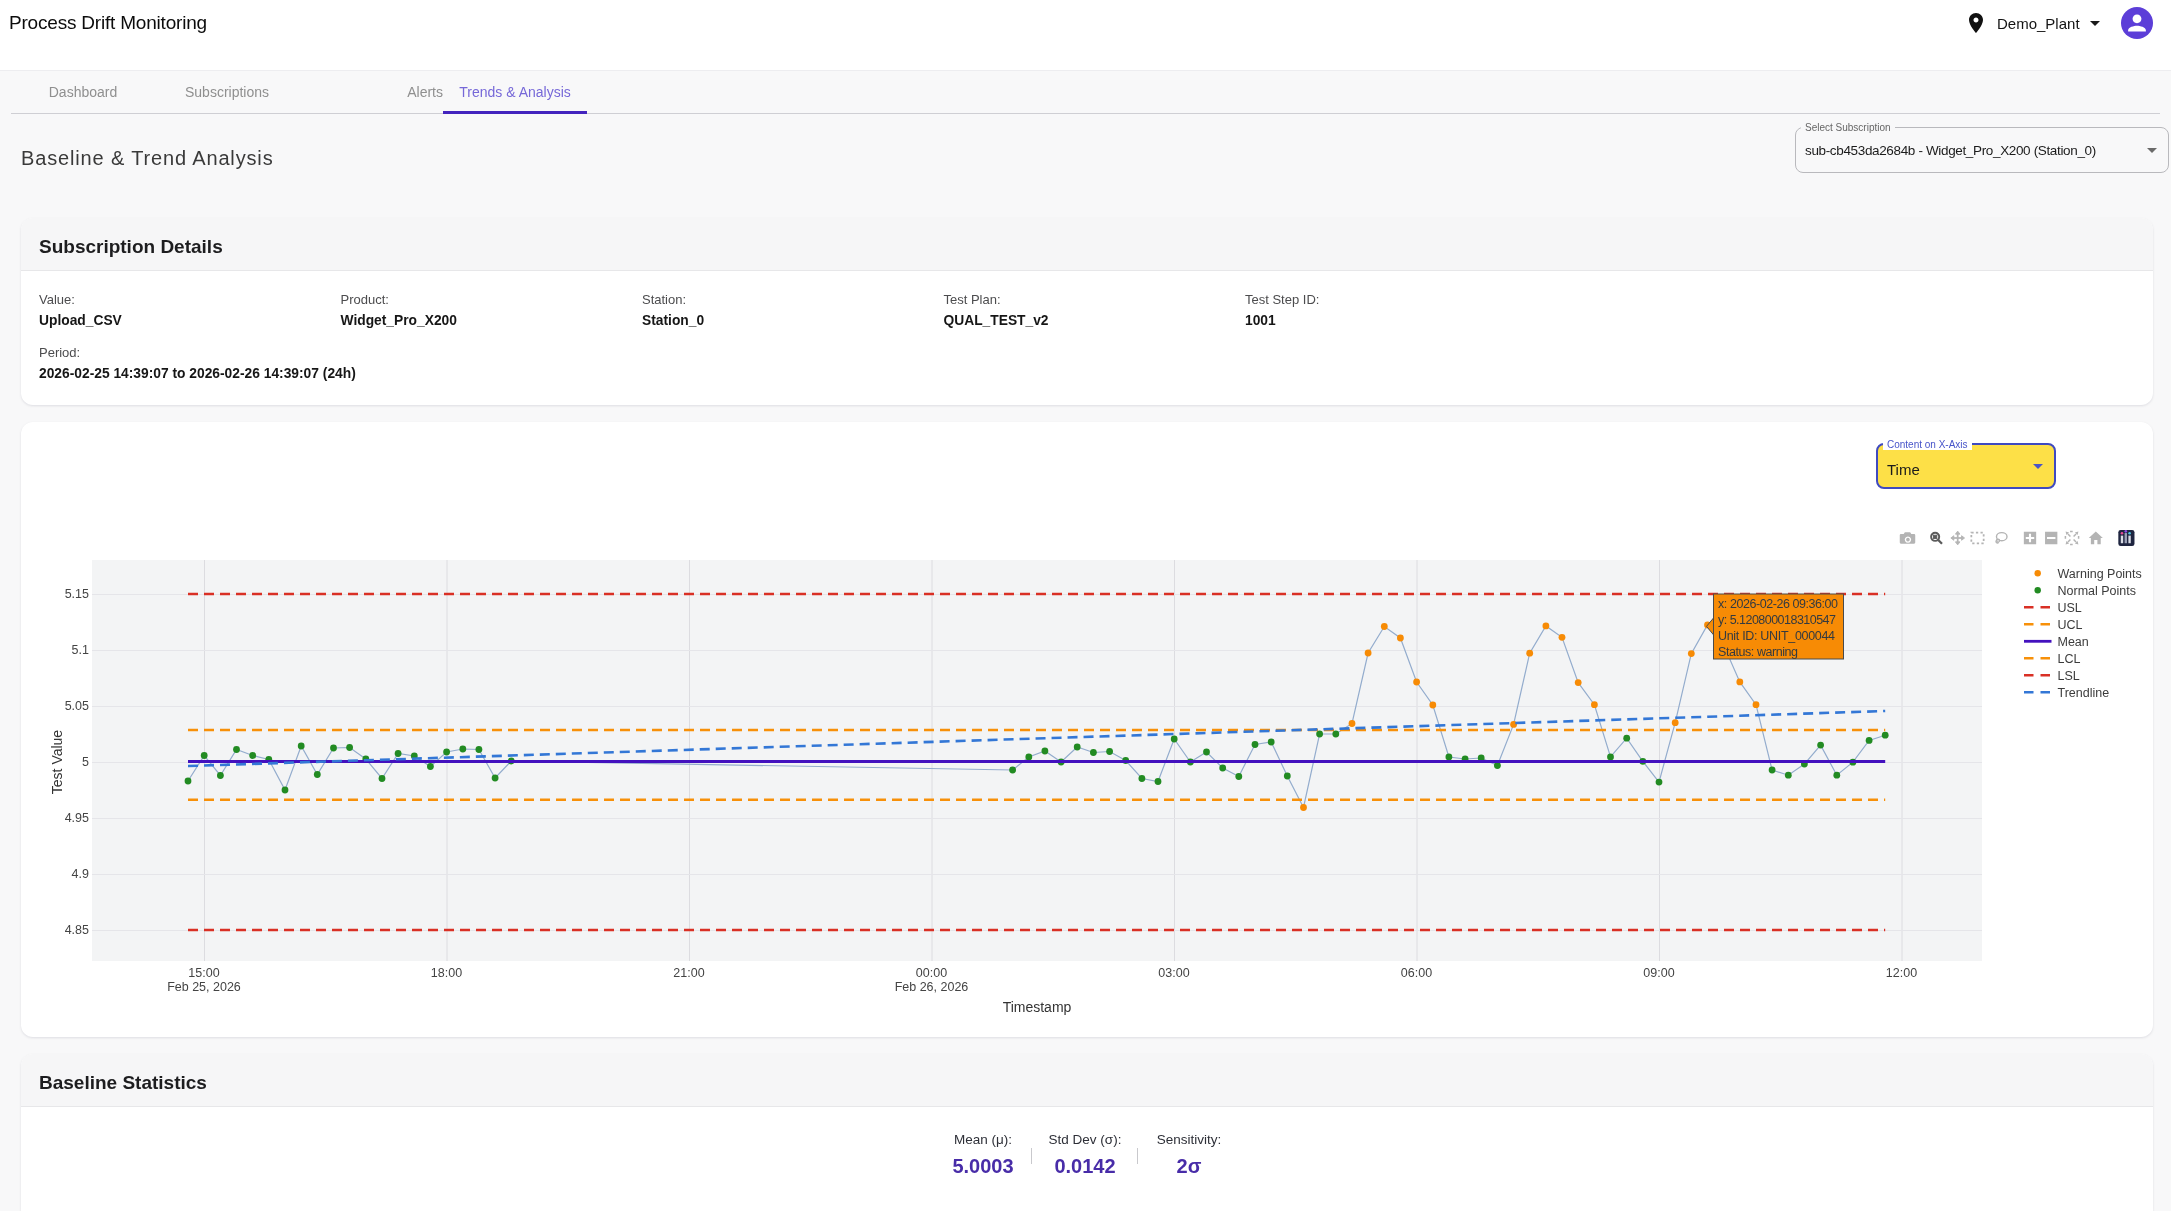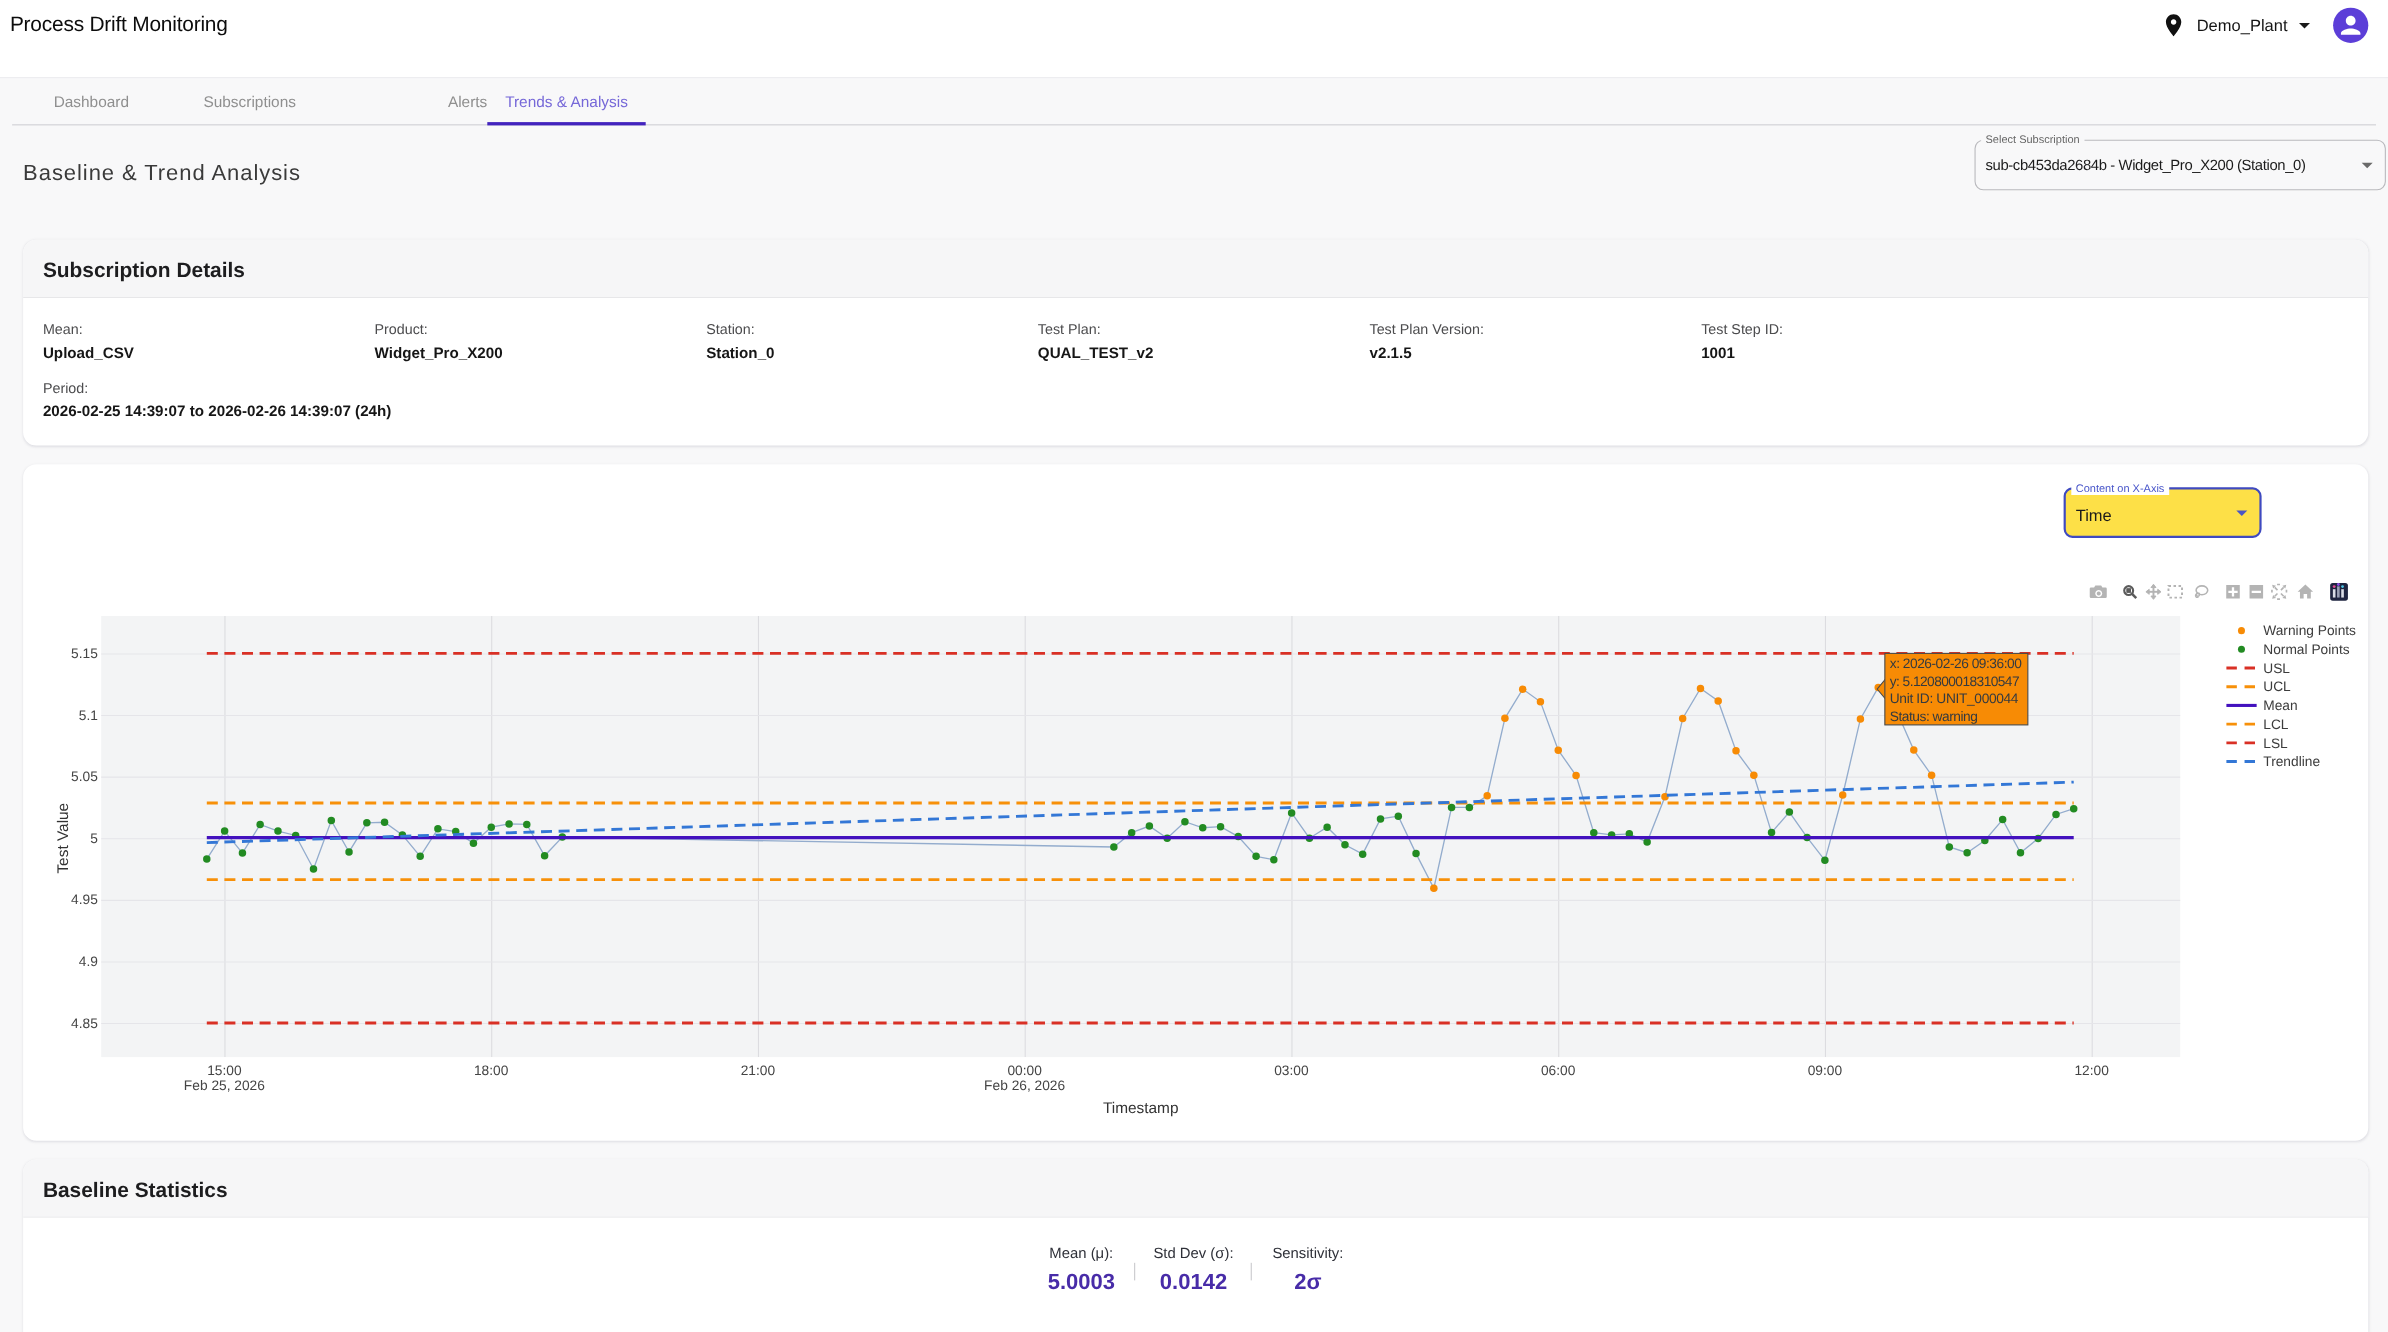--- a/index.html
+++ b/index.html
@@ -61,38 +61,34 @@
  <div class="val" style="font-weight:500; font-size:13.5px; letter-spacing:-0.35px;">sub-cb453da2684b - Widget_Pro_X200 (Station_0)</div>
  <div class="arr"></div>
 </div>
 
 <div class="card" style="top:218px; height:187px;">
  <div class="cardhead">
       <span>Subscription Details</span>
     </div>
  <div class="sub-grid">
   <div class="fld">
-        <div class="l">Mean:</div>
+        <div class="l">Value:</div>
         <div class="v">Upload_CSV</div>
       </div>
   <div class="fld">
         <div class="l">Product:</div>
         <div class="v">Widget_Pro_X200</div>
       </div>
   <div class="fld">
         <div class="l">Station:</div>
         <div class="v">Station_0</div>
       </div>
   <div class="fld">
         <div class="l">Test Plan:</div>
         <div class="v">QUAL_TEST_v2</div>
-      </div>
-  <div class="fld">
-        <div class="l">Test Plan Version:</div>
-        <div class="v">v2.1.5</div>
       </div>
   <div class="fld">
         <div class="l">Test Step ID:</div>
         <div class="v">1001</div>
       </div>
  </div>
  <div class="fld" style="position:absolute; left:18px; top:127px;">
       <div class="l">Period:</div>
       <div class="v">2026-02-25 14:39:07 to 2026-02-26 14:39:07 (24h)</div>
     </div>

